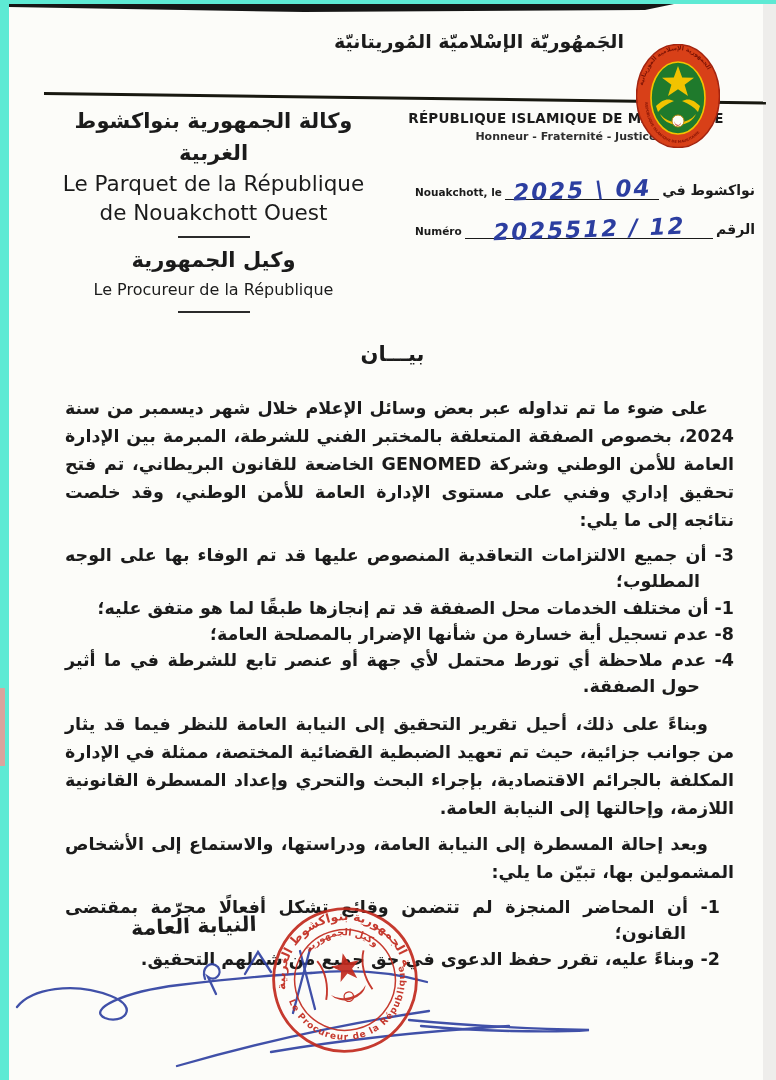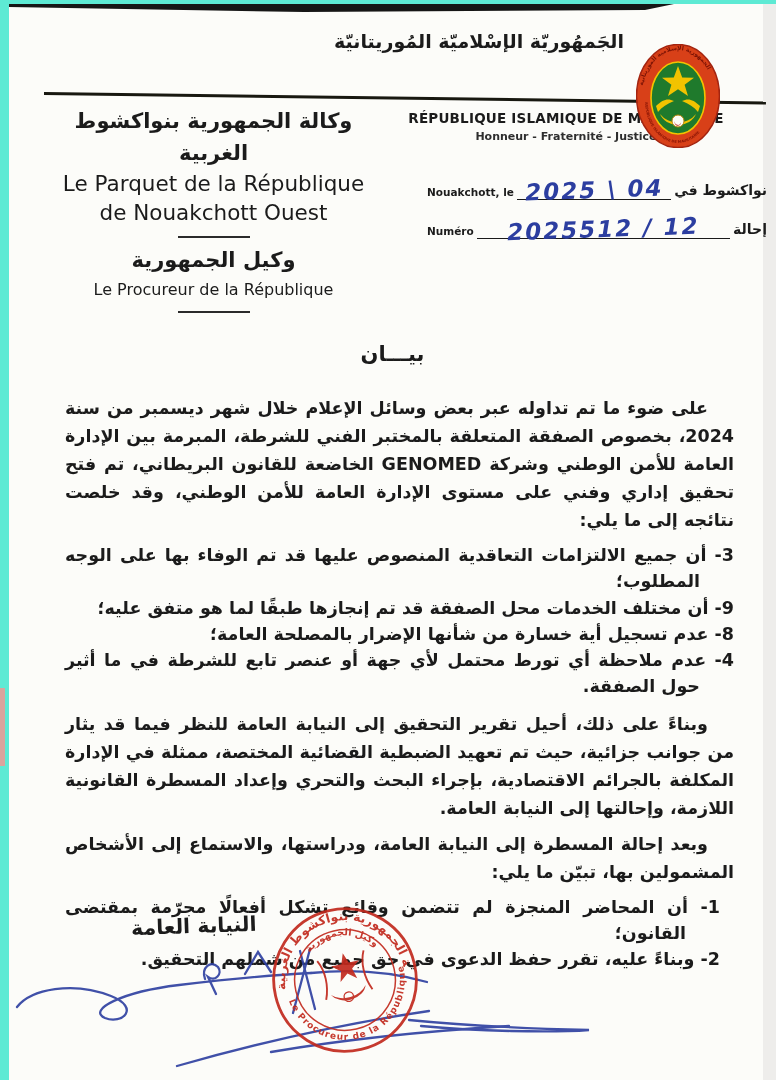--- a/index.html
+++ b/index.html
@@ -23,21 +23,21 @@
   .left-col .ag-ar{font-size:21px;font-weight:bold;line-height:1.5;}
   .left-col .pq-fr{font-size:21.5px;line-height:1.35;}
   .left-col .sep{width:72px;height:2px;background:#2b2b2b;margin:9px auto 10px auto;}
   .left-col .pr-ar{font-size:21px;font-weight:bold;margin-top:2px;}
   .left-col .pr-fr{font-size:16px;margin-top:8px;}
 
   .right-col{position:absolute;left:392px;top:106px;width:330px;text-align:center;}
   .right-col .rep-fr{font-size:13.5px;font-weight:bold;letter-spacing:.2px;}
   .right-col .motto-fr{font-size:11px;font-weight:bold;margin-top:4px;color:#2e2e2e;}
 
-  .fields{position:absolute;left:418px;top:170px;width:340px;}
+  .fields{position:absolute;left:406px;top:170px;width:340px;}
   .frow{display:flex;align-items:flex-end;direction:ltr;margin-bottom:13px;}
   .frow .lab-fr{font-size:10.5px;font-weight:bold;white-space:nowrap;padding-bottom:2px;}
   .frow .line{flex:1;border-bottom:1.6px solid #1a1a1a;text-align:center;margin:0 3px;height:26px;}
   .frow .lab-ar{font-size:14px;font-weight:bold;white-space:nowrap;padding-bottom:2px;}
   .hand{font-style:italic;font-size:23px;letter-spacing:2px;color:#2c3ea0;display:inline-block;
         transform:rotate(-2deg) translateY(3px);white-space:nowrap;font-weight:bold;}
 
   
   .doc-title{position:absolute;top:338px;left:0;width:100%;text-align:center;
              font-size:21px;font-weight:bold;}
@@ -110,31 +110,31 @@
 
     <div class="fields">
       <div class="frow">
         <span class="lab-fr">Nouakchott, le</span>
         <span class="line"><span class="hand">2025 \ 04</span></span>
         <span class="lab-ar">نواكشوط في</span>
       </div>
       <div class="frow">
         <span class="lab-fr">Numéro</span>
         <span class="line"><span class="hand">2025512 / 12</span></span>
-        <span class="lab-ar">إحالة</span>
+        <span class="lab-ar">الرقم</span>
       </div>
     </div>
 
     <div class="doc-title">بيـــان</div>
 
     <div class="main">
       <p class="para">على ضوء ما تم تداوله عبر بعض وسائل الإعلام خلال شهر ديسمبر من سنة 2024، بخصوص الصفقة المتعلقة بالمختبر الفني للشرطة، المبرمة بين الإدارة العامة للأمن الوطني وشركة GENOMED الخاضعة للقانون البريطاني، تم فتح تحقيق إداري وفني على مستوى الإدارة العامة للأمن الوطني، وقد خلصت نتائجه إلى ما يلي:</p>
       <div class="list">
         <div class="li">3- أن جميع الالتزامات التعاقدية المنصوص عليها قد تم الوفاء بها على الوجه المطلوب؛</div>
-        <div class="li">9- أن مختلف الخدمات محل الصفقة قد تم إنجازها طبقًا لما هو متفق عليه؛</div>
+        <div class="li">1- أن مختلف الخدمات محل الصفقة قد تم إنجازها طبقًا لما هو متفق عليه؛</div>
         <div class="li">8- عدم تسجيل أية خسارة من شأنها الإضرار بالمصلحة العامة؛</div>
         <div class="li">4- عدم ملاحظة أي تورط محتمل لأي جهة أو عنصر تابع للشرطة في ما أثير حول الصفقة.</div>
       </div>
       <p class="para">وبناءً على ذلك، أحيل تقرير التحقيق إلى النيابة العامة للنظر فيما قد يثار من جوانب جزائية، حيث تم تعهيد الضبطية القضائية المختصة، ممثلة في الإدارة المكلفة بالجرائم الاقتصادية، بإجراء البحث والتحري وإعداد المسطرة القانونية اللازمة، وإحالتها إلى النيابة العامة.</p>
       <p class="para">وبعد إحالة المسطرة إلى النيابة العامة، ودراستها، والاستماع إلى الأشخاص المشمولين بها، تبيّن ما يلي:</p>
       <div class="list list2">
         <div class="li">1- أن المحاضر المنجزة لم تتضمن وقائع تشكل أفعالًا مجرّمة بمقتضى القانون؛</div>
         <div class="li">2- وبناءً عليه، تقرر حفظ الدعوى في حق جميع من شملهم التحقيق.</div>
       </div>
     </div>

